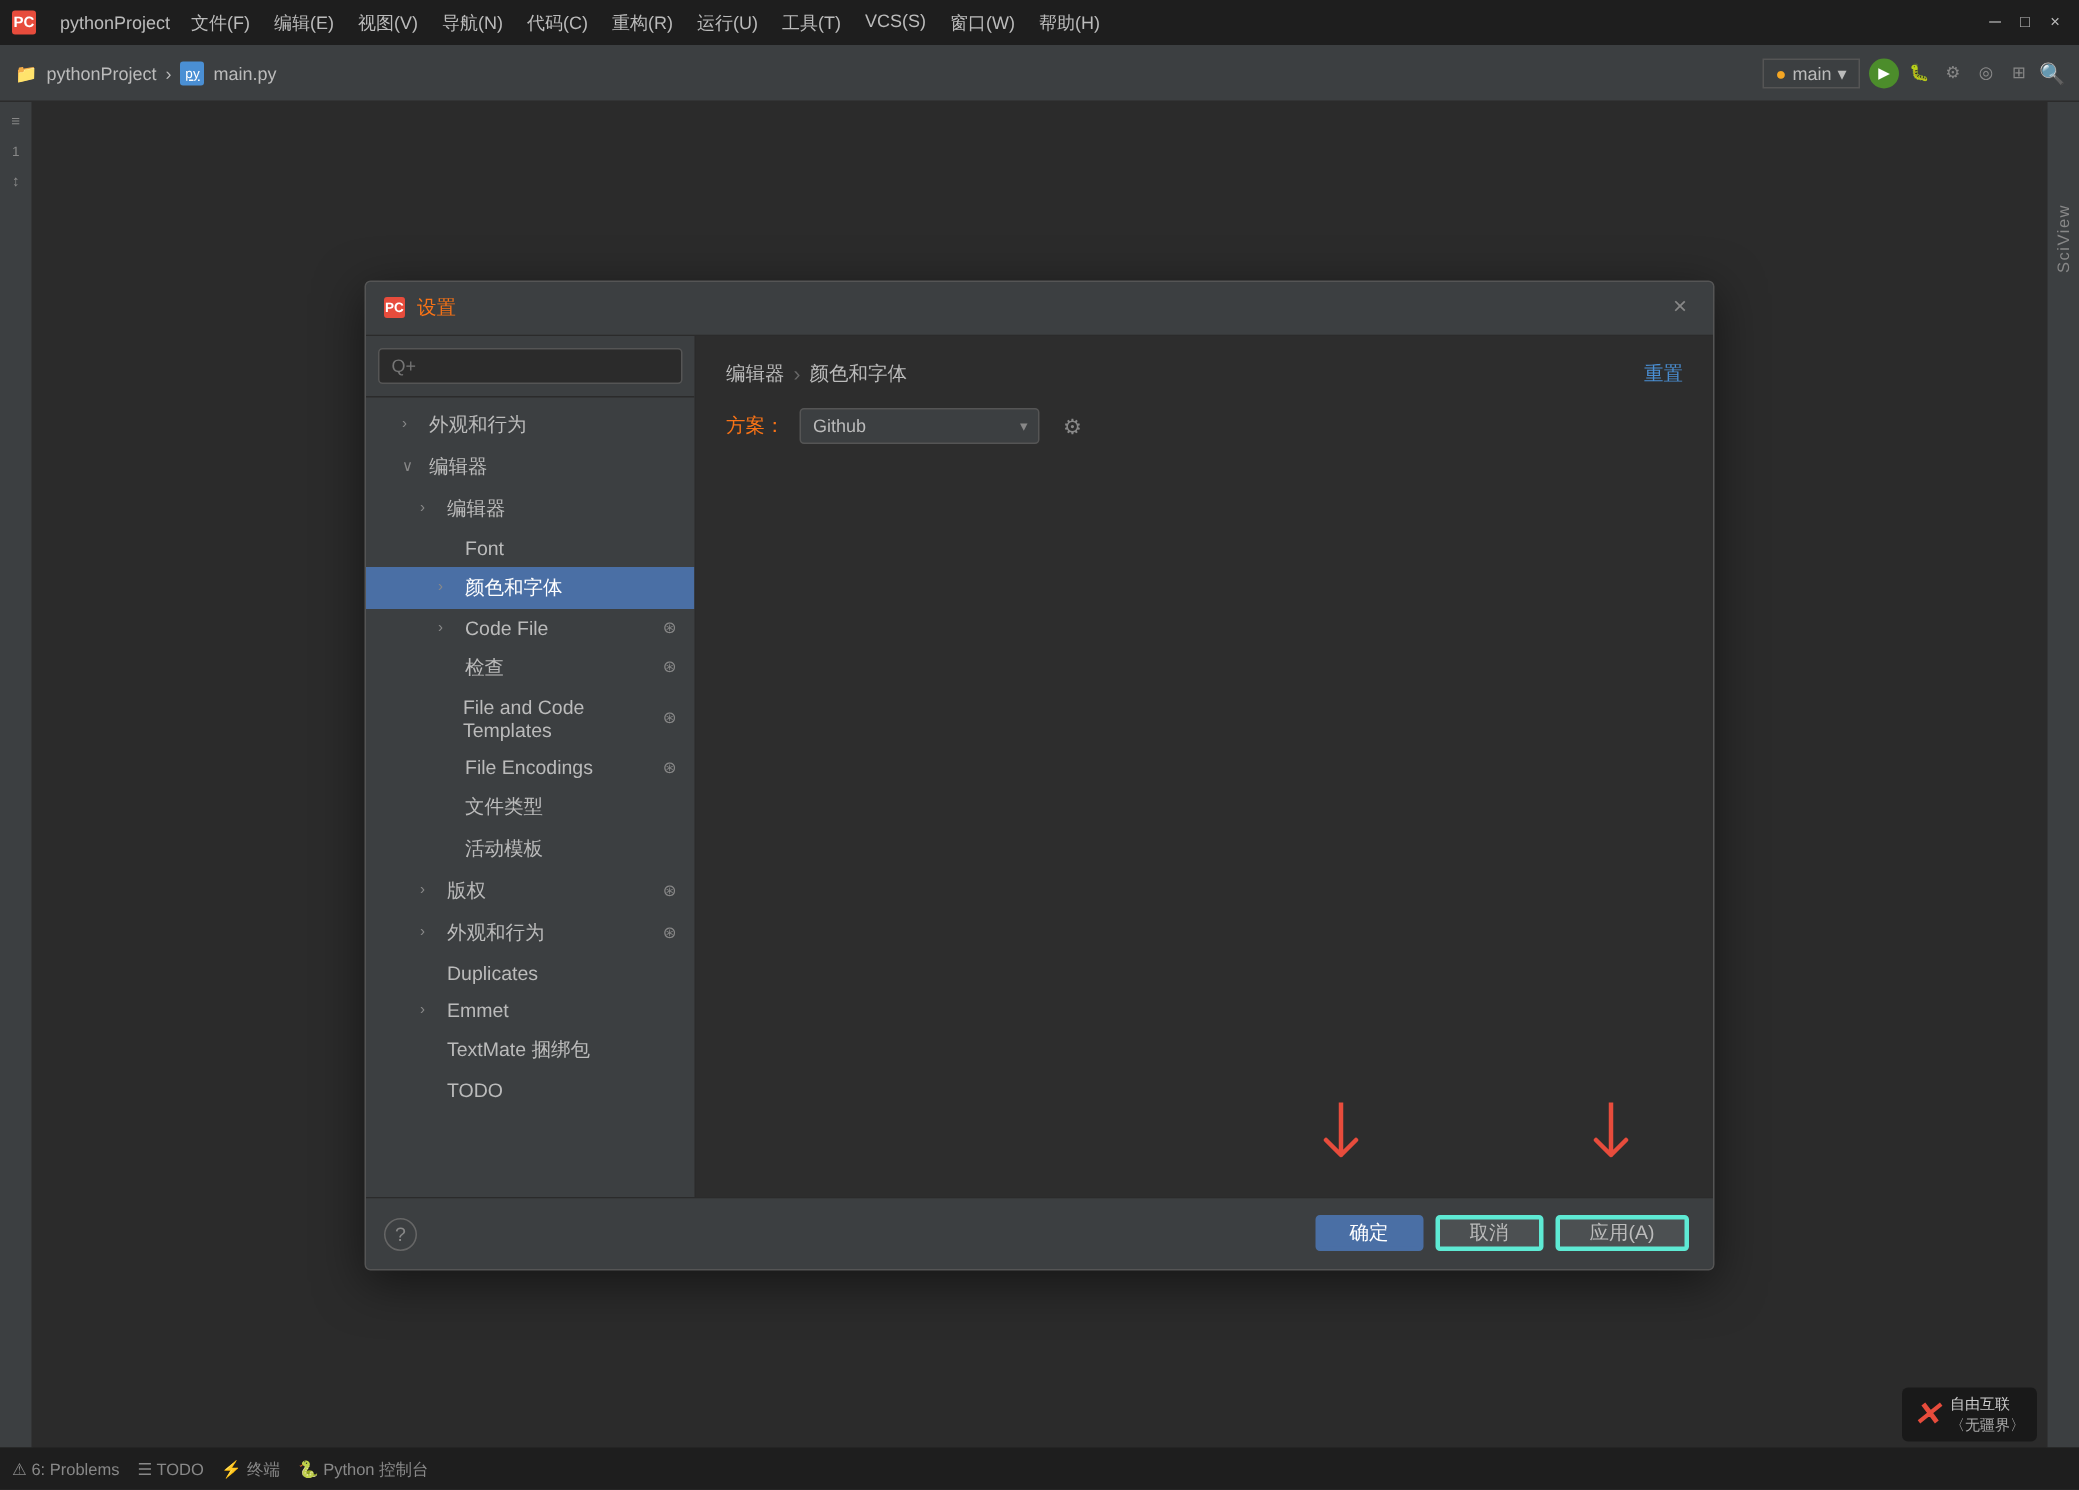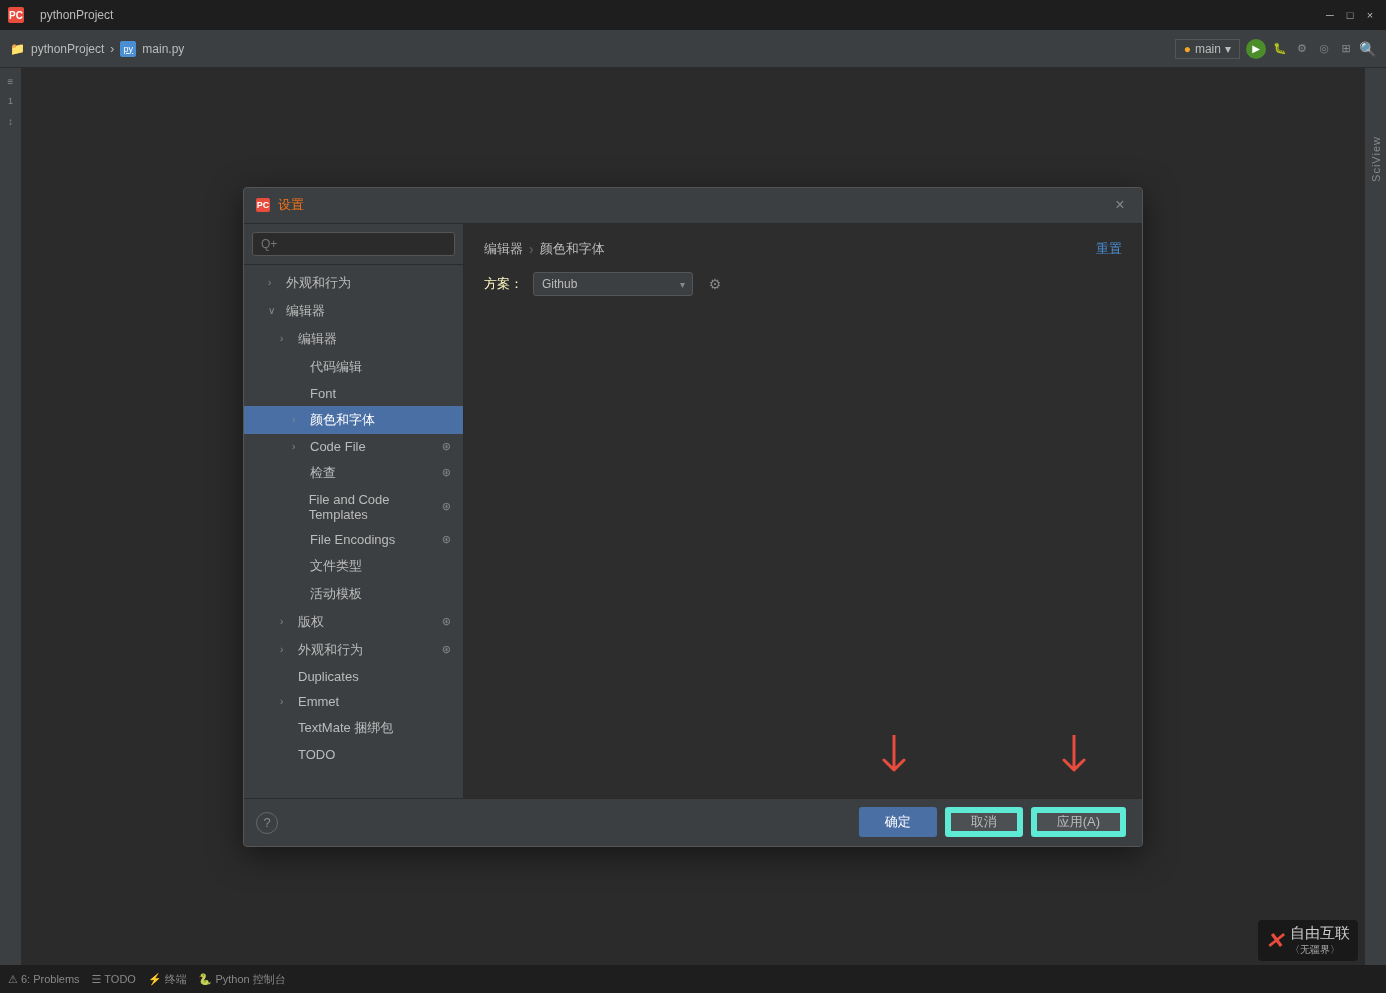--- a/index.html
+++ b/index.html
@@ -343,21 +343,21 @@
       color: #4a8fd4;
       font-size: 13px;
       cursor: pointer;
     }
     .settings-row {
       display: flex;
       align-items: center;
       gap: 10px;
       margin-bottom: 12px;
     }
-    .scheme-label { color: #fef9c3; font-size: 13px; }
+    .scheme-label { color: #f97316; font-size: 13px; }
     .scheme-select {
       background: #3c3f41;
       border: 1px solid #555;
       color: #bbbbbb;
       padding: 4px 24px 4px 8px;
       font-size: 12px;
       border-radius: 3px;
       cursor: pointer;
       outline: none;
       appearance: none;
@@ -397,21 +397,21 @@
       justify-content: flex-end;
       padding: 0 16px;
       gap: 8px;
       border-radius: 0 0 4px 4px;
     }
     .footer-btn {
       padding: 0 20px;
       font-size: 13px;
       border-radius: 3px;
       cursor: pointer;
-      border: 6px solid #5eead4;
+      border: 3px solid #5eead4;
       background: #4c5052;
       color: #bbbbbb;
     }
     .footer-btn.primary {
       background: #4a6fa5;
       border-color: #4a6fa5;
       color: #ffffff;
     }
 
     
@@ -444,40 +444,53 @@
       border-radius: 4px;
     }
     .watermark-x {
       color: #e74c3c;
       font-size: 22px;
       font-weight: bold;
       font-style: italic;
     }
     .watermark-text {
       color: #cccccc;
-      font-size: 15px;
+      font-size: 10px;
     }
     .watermark-sub {
       font-size: 10px;
       color: #aaa;
     }
 
     
     ::-webkit-scrollbar { width: 6px; }
     ::-webkit-scrollbar-track { background: #2b2b2b; }
     ::-webkit-scrollbar-thumb { background: #555; border-radius: 3px; }
   </style>
 </head>
 <body>
 
 <div class="titlebar">
   <div class="titlebar-icon">
     <span>PC</span>
   </div>
   <div class="titlebar-project">pythonProject</div>
+  <div class="titlebar-menus">
+    <span class="titlebar-menu-item">文件(F)</span>
+    <span class="titlebar-menu-item">编辑(E)</span>
+    <span class="titlebar-menu-item">视图(V)</span>
+    <span class="titlebar-menu-item">导航(N)</span>
+    <span class="titlebar-menu-item">代码(C)</span>
+    <span class="titlebar-menu-item">重构(R)</span>
+    <span class="titlebar-menu-item">运行(U)</span>
+    <span class="titlebar-menu-item">工具(T)</span>
+    <span class="titlebar-menu-item">VCS(S)</span>
+    <span class="titlebar-menu-item">窗口(W)</span>
+    <span class="titlebar-menu-item">帮助(H)</span>
+  </div>
   <div class="titlebar-window-controls">
     <span class="win-ctrl">─</span>
     <span class="win-ctrl">□</span>
     <span class="win-ctrl">×</span>
   </div>
 </div>
 
 <div class="toolbar">
   <div class="toolbar-project">
     <span>📁</span>
@@ -540,24 +553,20 @@
           <div class="tree-item indent-1">
             <span class="tree-arrow">∨</span>
             <span>编辑器</span>
           </div>
 
           <div class="tree-item indent-2">
             <span class="tree-arrow">›</span>
             <span>编辑器</span>
           </div>
 
-          <div class="tree-item indent-3">
-            <span class="tree-arrow"></span>
-            <span>代码编辑</span>
-          </div>
 
           <div class="tree-item indent-3">
             <span class="tree-arrow"></span>
             <span>Font</span>
           </div>
 
           <div class="tree-item indent-3 selected">
             <span class="tree-arrow">›</span>
             <span>颜色和字体</span>
           </div>

